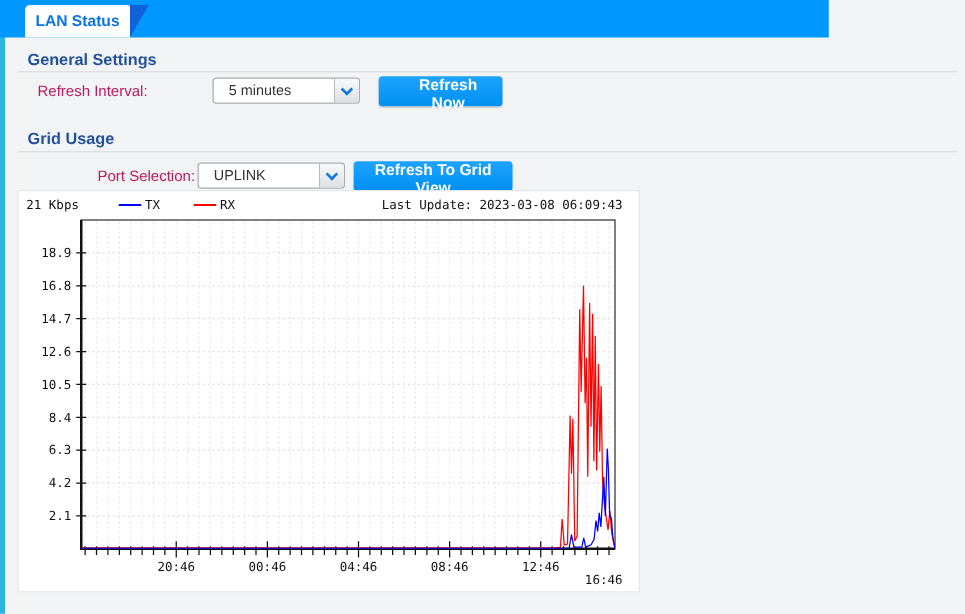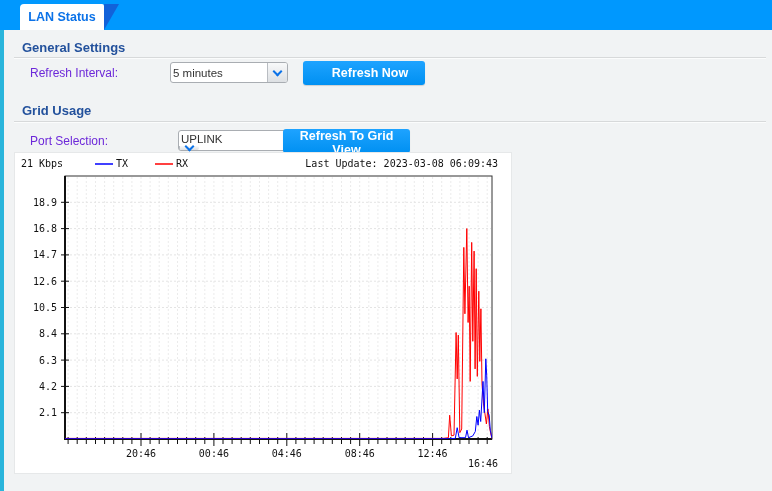--- a/index.html
+++ b/index.html
@@ -1,29 +1,29 @@
 <!DOCTYPE html>
 <html><head>
 <meta charset="utf-8">
 <style>
   html,body{margin:0;padding:0;}
   body{width:772px;height:491px;background:#f1f3f4;font-family:"Liberation Sans",sans-serif;position:relative;overflow:hidden;}
   .screen{position:absolute;inset:0;}
   .leftbar{position:absolute;left:0;top:0;width:4px;height:491px;background:#2ab5dc;z-index:1;}
-  .topbar{position:absolute;left:0;top:0;width:772px;height:30px;background:#0098fe;z-index:2;}
+  .topbar{position:absolute;left:0;top:0;width:663px;height:30px;background:#0098fe;z-index:2;}
   .tab{position:absolute;left:20px;top:4px;width:84px;height:26px;background:#ffffff;border-radius:4px 2px 0 0;
        display:flex;align-items:center;justify-content:center;color:#0b72e8;font-weight:bold;font-size:12.5px;cursor:pointer;}
   .tab-fold{position:absolute;left:104px;top:4px;width:0;height:0;border-top:26px solid #1262d9;border-right:15px solid transparent;}
   .content{position:absolute;inset:0;z-index:1;}
   .section-title{position:absolute;left:22px;font-size:13px;font-weight:bold;color:#23519c;text-align:right;}
   .divider{position:absolute;left:14px;width:752px;height:1px;background:#d7d9da;border-bottom:1px solid #fbfcfc;}
-  .field-label{position:absolute;left:30px;font-size:12px;color:#6d28d9;}
+  .field-label{position:absolute;left:30px;font-size:12px;color:#be185d;}
   .dropdown{position:absolute;width:118px;height:21px;background:#fff;border:1px solid #a9adb2;border-radius:3px;
             display:flex;align-items:stretch;box-sizing:border-box;cursor:pointer;}
-  .dd-value{flex:1;font-size:11.5px;color:#333;display:flex;align-items:center;padding-left:2px;overflow:hidden;white-space:nowrap;}
+  .dd-value{flex:1;font-size:11.5px;color:#333;display:flex;align-items:center;padding-left:12px;overflow:hidden;white-space:nowrap;}
   .dd-arrow{width:19px;border-left:1px solid #b9bdc2;background:linear-gradient(#f8f9fa,#dde0e3);
             display:flex;align-items:center;justify-content:center;border-radius:0 2px 2px 0;}
   .chev{display:inline-block;width:5px;height:5px;border-right:2px solid #0b72e8;border-bottom:2px solid #0b72e8;transform:rotate(45deg);margin-top:-3px;}
   .btn{position:absolute;height:24px;border:none;border-radius:3px;background:linear-gradient(#1ea3ff,#0090f2);
        color:#fff;font-family:"Liberation Sans",sans-serif;font-weight:bold;font-size:12.5px;cursor:pointer;padding:0 12px;
        box-shadow:0 1px 1px rgba(0,0,0,0.15);}
   .chart-panel{position:absolute;left:14px;top:152px;width:496px;height:320px;background:#ffffff;border:1px solid #e6e8e9;box-sizing:content-box;}
   .ct{font:10px "DejaVu Sans Mono",monospace;fill:#111;}
 </style>
 </head>
@@ -45,27 +45,27 @@
     <div class="section-title" style="top:40px;">General Settings</div>
     <div class="divider" style="top:57px;"></div>
 
     <div class="field-label" style="top:66px;">Refresh Interval:</div>
     <div class="dropdown" style="left:170px;top:62px;">
       <span class="dd-value">5 minutes</span>
       <span class="dd-arrow">
           <i class="chev"></i>
         </span>
     </div>
-    <button class="btn" style="left:303px;top:61px;width:122px;padding-left:24px;">Refresh Now</button>
+    <button class="btn" style="left:303px;top:61px;width:99px;padding-left:24px;">Refresh Now</button>
 
     <div class="section-title" style="top:103px;">Grid Usage</div>
     <div class="divider" style="top:121px;"></div>
 
-    <div class="field-label" style="top:134px;">Port Selection:</div>
-    <div class="dropdown" style="left:178px;top:130px;flex-direction:column;">
+    <div class="field-label" style="top:134px;margin-left:48px;">Port Selection:</div>
+    <div class="dropdown" style="left:158px;top:130px;">
       <span class="dd-value">UPLINK</span>
       <span class="dd-arrow">
           <i class="chev"></i>
         </span>
     </div>
     <button class="btn" style="left:283px;top:129px;width:127px;">Refresh To Grid View</button>
 
     <div class="chart-panel">
       <div id="chart-host"><svg width="496" height="320" viewBox="0 0 496 320" xmlns="http://www.w3.org/2000/svg">
             <line x1="53.1" y1="24" x2="53.1" y2="285" stroke="#ebebeb" stroke-dasharray="2,2"></line>

